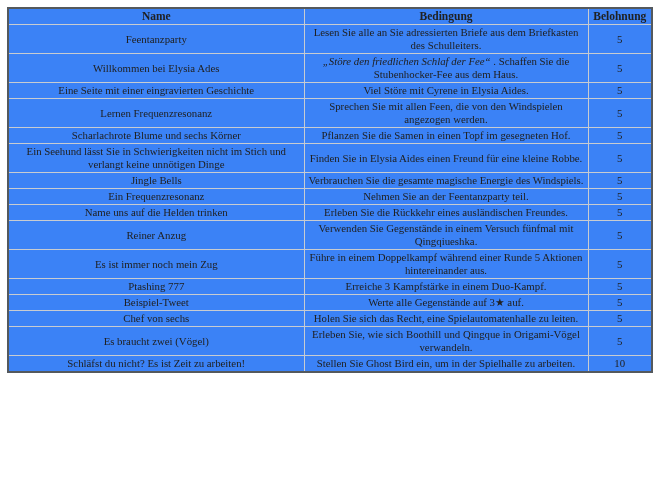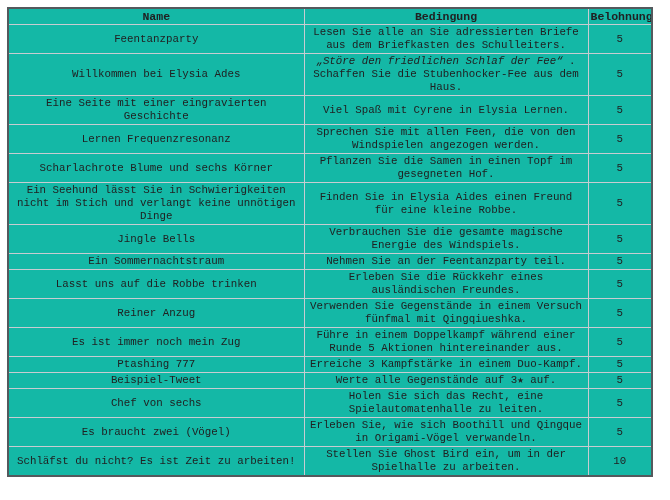--- a/index.html
+++ b/index.html
@@ -13,22 +13,21 @@
   }
   .table-wrap {
     padding: 7px 7px 0 7px;
   }
   table.quest-table {
     border-collapse: collapse;
     table-layout: fixed;
     width: 544px;
     border: 2px solid #54595d;
     color: #202122;
-    background: #14b8a6;
-    font-family: Liberation Mono, monospace;
+    background: #3b82f6;
   }
   th, td {
     border: 1px solid #c8ccd1;
     text-align: center;
     vertical-align: middle;
     padding: 1px 3px;
     font-size: 10.8px;
     line-height: 13px;
     overflow: hidden;
   }
@@ -65,21 +64,21 @@
           <td>Lesen Sie alle an Sie adressierten Briefe aus dem Briefkasten des Schulleiters.</td>
           <td>5</td>
         </tr>
         <tr>
           <td>Willkommen bei Elysia Ades</td>
           <td><i>„Störe den friedlichen Schlaf der Fee“</i><span> . Schaffen Sie die Stubenhocker-Fee aus dem Haus.</span></td>
           <td>5</td>
         </tr>
         <tr>
           <td>Eine Seite mit einer eingravierten Geschichte</td>
-          <td>Viel Spaß mit Cyrene in Elysia Lernen.</td>
+          <td>Viel Störe mit Cyrene in Elysia Aides.</td>
           <td>5</td>
         </tr>
         <tr>
           <td>Lernen Frequenzresonanz</td>
           <td>Sprechen Sie mit allen Feen, die von den Windspielen angezogen werden.</td>
           <td>5</td>
         </tr>
         <tr>
           <td>Scharlachrote Blume und sechs Körner</td>
           <td>Pflanzen Sie die Samen in einen Topf im gesegneten Hof.</td>
@@ -89,26 +88,26 @@
           <td>Ein Seehund lässt Sie in Schwierigkeiten nicht im Stich und verlangt keine unnötigen Dinge</td>
           <td>Finden Sie in Elysia Aides einen Freund für eine kleine Robbe.</td>
           <td>5</td>
         </tr>
         <tr>
           <td>Jingle Bells</td>
           <td>Verbrauchen Sie die gesamte magische Energie des Windspiels.</td>
           <td>5</td>
         </tr>
         <tr>
-          <td>Ein Sommernachtstraum</td>
+          <td>Ein Frequenzresonanz</td>
           <td>Nehmen Sie an der Feentanzparty teil.</td>
           <td>5</td>
         </tr>
         <tr>
-          <td>Lasst uns auf die Robbe trinken</td>
+          <td>Name uns auf die Helden trinken</td>
           <td>Erleben Sie die Rückkehr eines ausländischen Freundes.</td>
           <td>5</td>
         </tr>
         <tr>
           <td>Reiner Anzug</td>
           <td>Verwenden Sie Gegenstände in einem Versuch fünfmal mit Qingqiueshka.</td>
           <td>5</td>
         </tr>
         <tr>
           <td>Es ist immer noch mein Zug</td>

